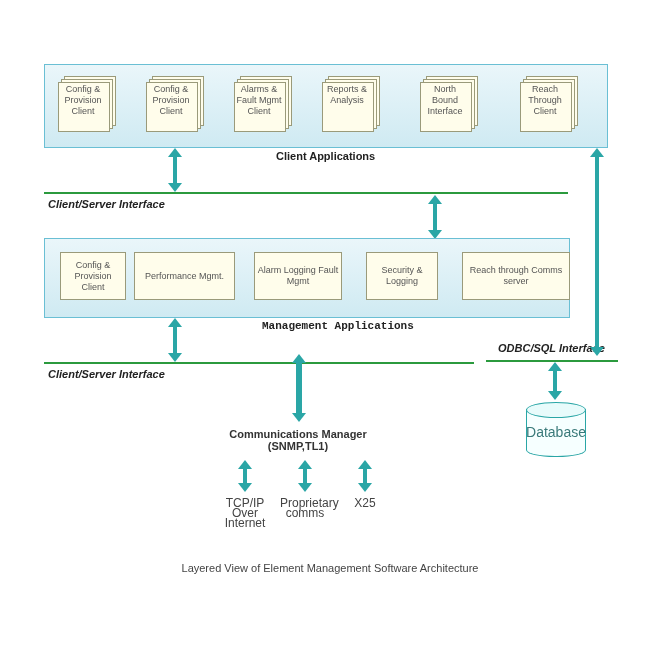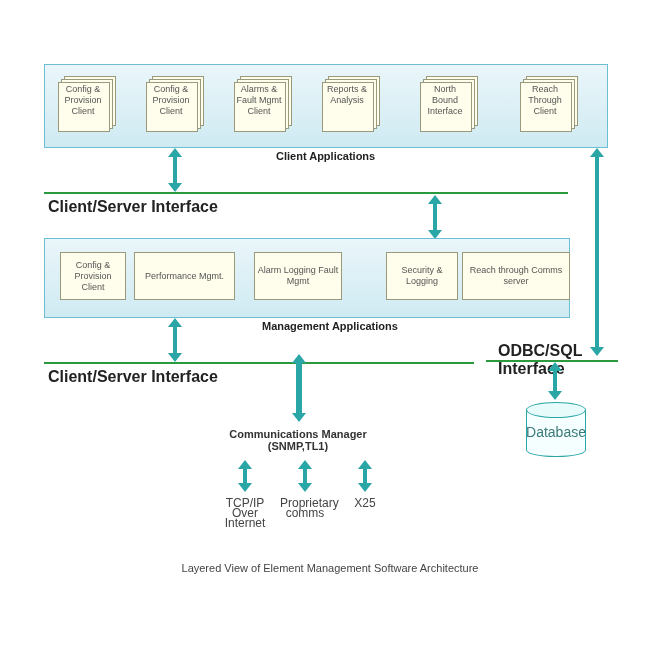--- a/index.html
+++ b/index.html
@@ -63,22 +63,23 @@
     color: #222;
   }
   .green-line {
     position: absolute;
     height: 2px;
     background: #2b9a3e;
   }
   .iface-label {
     position: absolute;
     font-weight: bold;
-    font-size: 16px;
+    font-size: 11px;
     color: #222;
+    font-style: italic;
   }
   
   .arrow-v {
     position: absolute;
     width: 14px;
   }
   .arrow-v .shaft {
     position: absolute;
     left: 5px;
     top: 7px;
@@ -222,24 +223,24 @@
   <div class="head-up"></div>
     <div class="shaft"></div>
     <div class="head-down"></div>
 </div>
 
 <div class="layer-box" style="left:44px; top:238px; width:524px; height:78px;"></div>
 
 <div class="plain-box" style="left:60px; top:252px; width:66px; height:48px;">Config &amp; Provision Client</div>
 <div class="plain-box" style="left:134px; top:252px; width:101px; height:48px;">Performance Mgmt.</div>
 <div class="plain-box" style="left:254px; top:252px; width:88px; height:48px;">Alarm Logging Fault Mgmt</div>
-<div class="plain-box" style="left:386px; top:252px; width:72px; height:48px;">Security &amp; Logging</div>
+<div class="plain-box" style="left:366px; top:252px; width:72px; height:48px;">Security &amp; Logging</div>
 <div class="plain-box" style="left:462px; top:252px; width:108px; height:48px;">Reach through Comms server</div>
 
-<div class="section-label" style="left:262px; top:320px;">Management Applications</div>
+<div class="section-label" style="left:262px; top:320px;font-family:Liberation Mono, monospace;">Management Applications</div>
 
 <div class="arrow-v" style="left:168px; top:318px; height:44px;">
   <div class="head-up"></div>
     <div class="shaft"></div>
     <div class="head-down"></div>
 </div>
 
 <div class="green-line" style="left:44px; top:362px; width:430px;"></div>
 <div class="iface-label" style="left:48px; top:368px;">Client/Server Interface</div>
 

